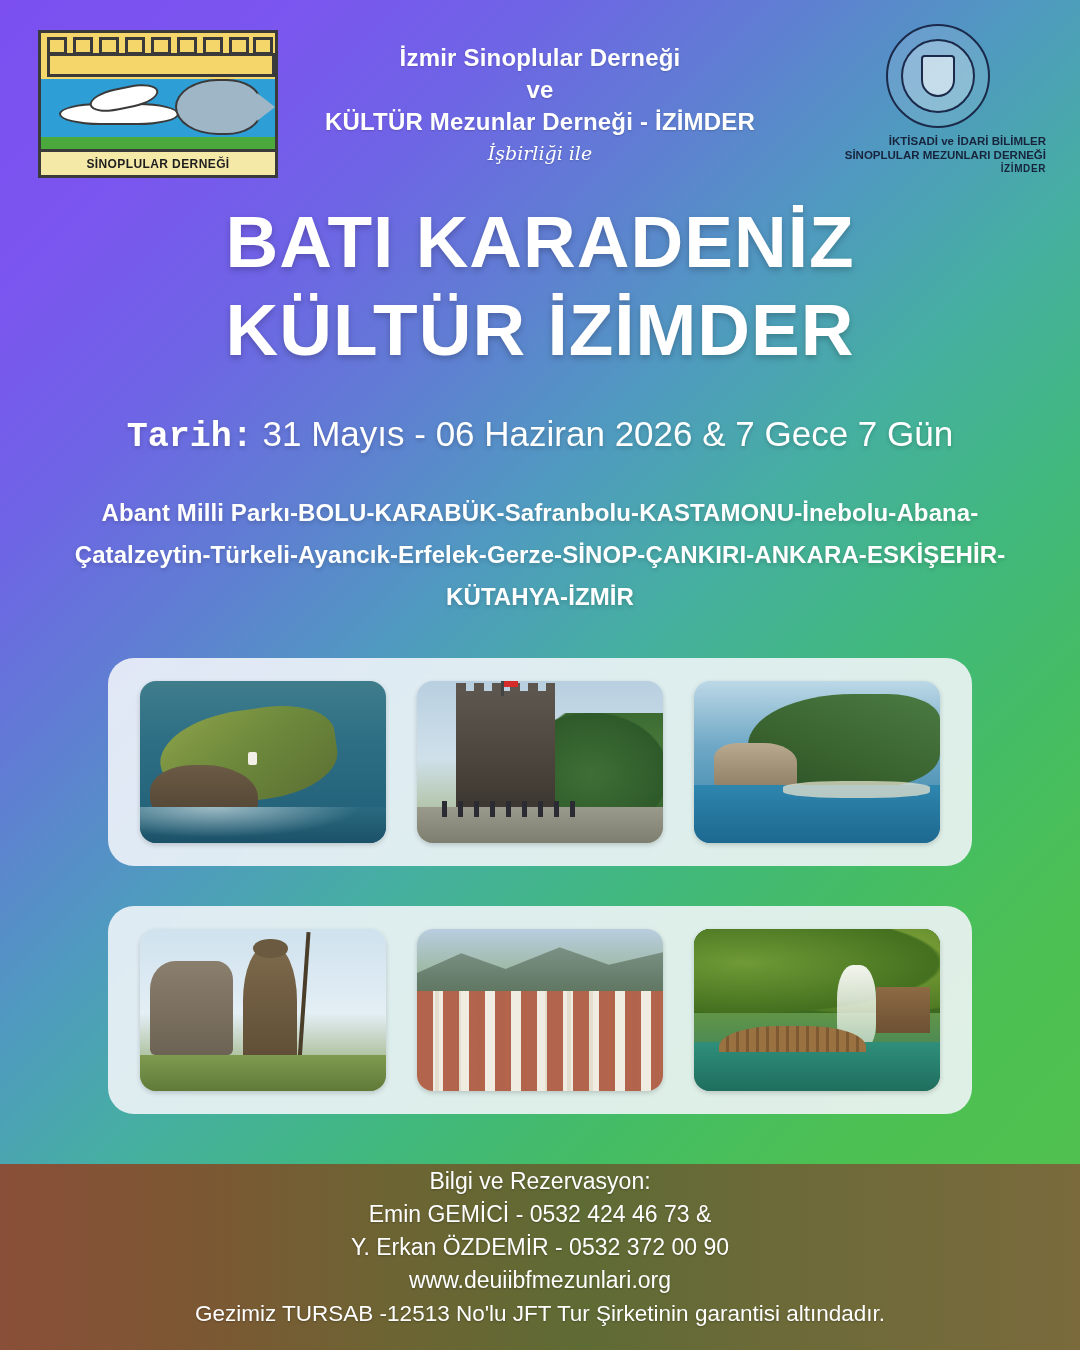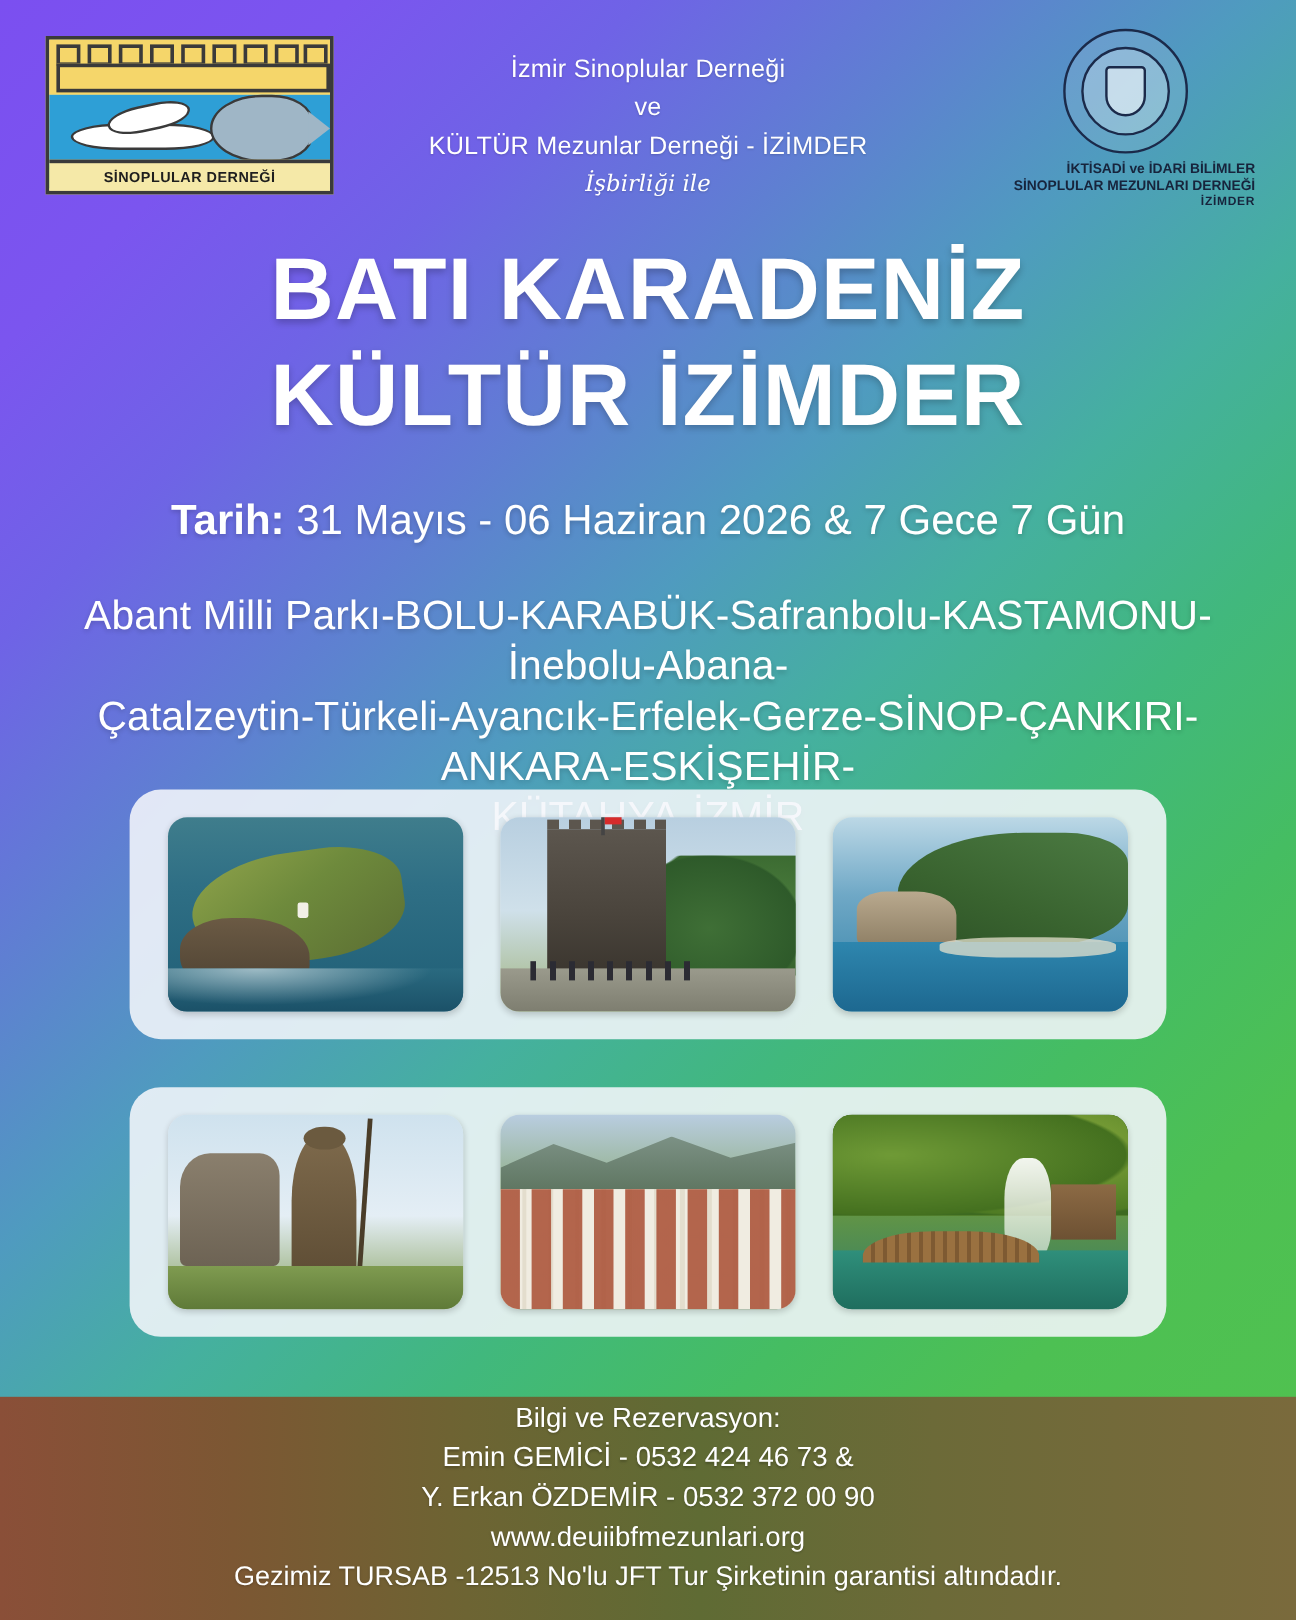--- a/index.html
+++ b/index.html
@@ -32,21 +32,21 @@
   .header {
     position: absolute;
     top: 0; left: 0; right: 0;
     height: 196px;
   }
 
   
   .logo-left {
     position: absolute;
     left: 38px; top: 30px;
-    width: 240px; height: 132px;
+    width: 240px; height: 148px;
     background: #f5e9a8;
     border: 3px solid #3a3a3a;
     overflow: hidden;
   }
   .ll-sky { position:absolute; left:0; top:0; right:0; height:46px; background:#f5d66a; }
   .ll-wall { position:absolute; left:6px; top:4px; width:228px; height:40px; }
   .ll-wall i {
     position:absolute; top:0; width:20px; height:18px;
     background:#f5d66a; border:3px solid #3a3a3a;
   }
@@ -92,23 +92,23 @@
   
   .header-center {
     position: absolute;
     left: 290px; right: 290px; top: 42px;
     text-align: center;
     color: #ffffff;
   }
   .header-center .l1,
   .header-center .l2,
   .header-center .l3 {
-    font-size: 21px;
+    font-size: 24px;
     line-height: 32px;
-    font-weight: 400;
+    font-weight: 700;
     letter-spacing: .2px;
     text-shadow: 0 1px 2px rgba(0,0,0,.18);
   }
   .header-center .l4 {
     margin-top: 4px;
     font-size: 19px;
     font-style: italic;
     font-family: "DejaVu Serif", serif;
     text-shadow: 0 1px 2px rgba(0,0,0,.18);
   }
@@ -164,30 +164,30 @@
 
   .date-line {
     position: absolute;
     left: 0; right: 0; top: 412px;
     text-align: center;
     color: #ffffff;
     font-size: 35px;
     line-height: 44px;
     text-shadow: 0 2px 4px rgba(0,0,0,.2);
   }
-  .date-line b { font-weight: bold; }
+  .date-line b { font-weight: bold; font-family: Liberation Mono, monospace; }
 
   .route {
     position: absolute;
     left: 42px; right: 42px; top: 492px;
     text-align: center;
     color: #ffffff;
-    font-size: 34px;
+    font-size: 24px;
     line-height: 42px;
-    font-weight: 400;
+    font-weight: 700;
     letter-spacing: .1px;
     text-shadow: 0 2px 4px rgba(0,0,0,.18);
   }
 
   
   .panel {
     position: absolute;
     left: 108px;
     width: 864px;
     height: 208px;

